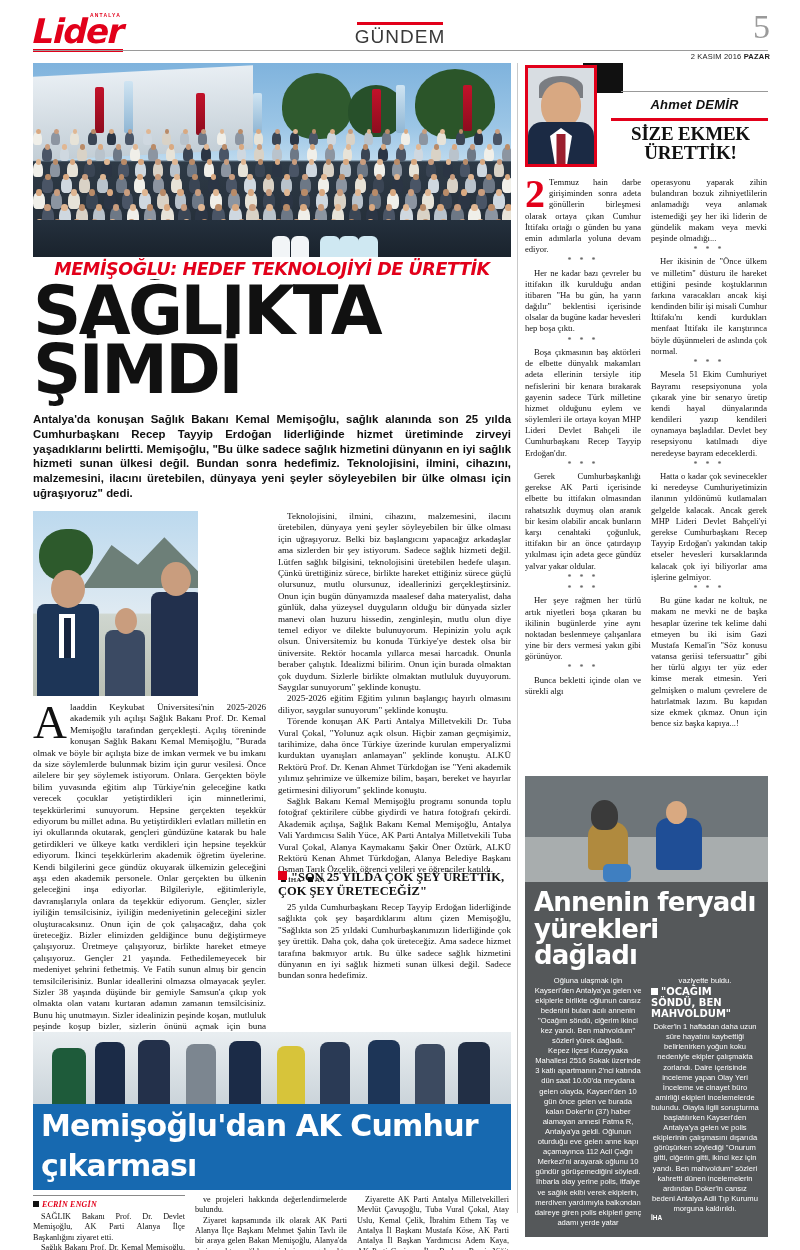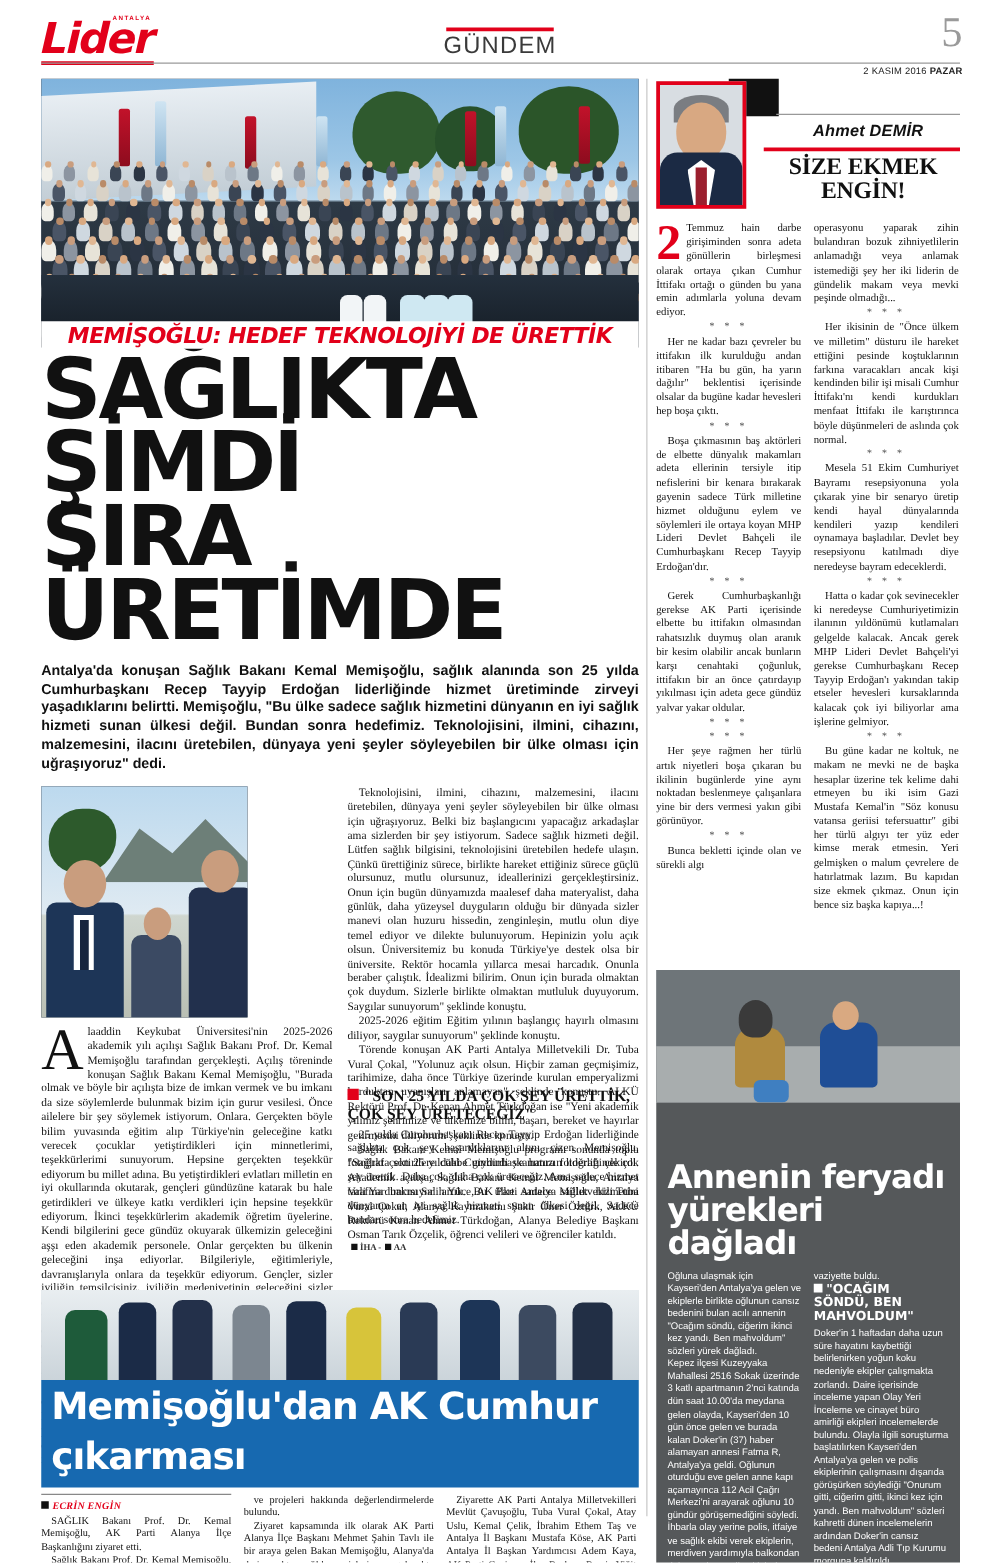--- a/index.html
+++ b/index.html
@@ -201,26 +201,26 @@
   .rb-step { position:absolute; left:0; bottom:0; width:100%; height:42%; background:#a8adae; }
   .rb-officer { position:absolute; left:54%; bottom:12px; width:46px; height:52px; background:#1f4e96; border-radius:12px 12px 4px 4px; }
   .rb-off-head { position:absolute; left:58%; bottom:58px; width:21px; height:23px; border-radius:50%; background:#d9a981; }
   .rb-woman { position:absolute; left:26%; bottom:12px; width:40px; height:48px; background:#b08a3e; border-radius:14px 14px 4px 4px; }
   .rb-scarf { position:absolute; left:27%; bottom:52px; width:27px; height:30px; border-radius:50% 50% 40% 40%; background:#3a3a3a; }
   .rb-bag { position:absolute; left:32%; bottom:0; width:28px; height:18px; background:#3f7fc1; border-radius:5px; }
 
   .rb-darkbox { width:243px; background:#55585a; padding:7px 9px 9px; }
   .rb-title {
     font-family:"DejaVu Sans", sans-serif; font-weight:700; color:#fff;
-    font-size:26px; line-height:1.02; letter-spacing:-0.8px;margin-top:40px;
+    font-size:26px; line-height:1.02; letter-spacing:-0.8px;
   }
   .rb-cols { display:flex; gap:9px; margin-top:7px; }
   .rb-col { width:108px; }
   .rb-text { font-family:"Liberation Sans", sans-serif; font-size:7.6px; line-height:1.33; color:#fff; }
-  .rb-text p { margin:0; }
+  .rb-text p { margin:0;text-align:center; }
   .rb-sub {
     font-family:"DejaVu Sans", sans-serif; font-weight:700; color:#fff;
     font-size:10px; line-height:1.12; margin-bottom:3px;
   }
   .rb-sub .sq-w { display:inline-block; width:7px; height:7px; background:#fff; margin-right:3px; }
   .rb-ag { font-size:6.5px; font-weight:700; }
 
   .vrule { position:absolute; left:517px; top:63px; width:1px; height:1150px; background:#c9c9c9; }
 </style>
 </head>
@@ -758,21 +758,20 @@
       <div class="whitecoat" style="left:50%;"></div>
       <div class="whitecoat" style="left:54%;"></div>
     </div>
 
     <div style="position:relative;">
       <div class="kicker">MEMİŞOĞLU: HEDEF TEKNOLOJİYİ DE ÜRETTİK</div>
     </div>
 
     <div class="headline">
       <span>SAĞLIKTA ŞİMDİ</span>
-      <span class="l2">SIRA ÜRETİMDE</span>
     </div>
 
     <div class="lead">Antalya'da konuşan Sağlık Bakanı Kemal Memişoğlu, sağlık alanında son 25 yılda Cumhurbaşkanı Recep Tayyip Erdoğan liderliğinde hizmet üretiminde zirveyi yaşadıklarını belirtti. Memişoğlu, "Bu ülke sadece sağlık hizmetini dünyanın en iyi sağlık hizmeti sunan ülkesi değil. Bundan sonra hedefimiz. Teknolojisini, ilmini, cihazını, malzemesini, ilacını üretebilen, dünyaya yeni şeyler söyleyebilen bir ülke olması için uğraşıyoruz" dedi.</div>
 
     <div class="sub-cols">
 
       <div class="sub-col">
         <div class="photo photo-mid">
           <div class="msky"></div>
           <div class="mountain"></div>
@@ -833,21 +832,21 @@
 
     <div class="banner">Memişoğlu'dan AK Cumhur çıkarması</div>
 
     <div class="bs-cols">
       <div class="bs-col">
         <div class="bs-rule"></div>
         <div class="byline">
           <span class="sq-b"></span><span>ECRİN ENGİN</span>
         </div>
         <div class="bs-text">
-          <p>SAĞLIK Bakanı Prof. Dr. Kemal Memişoğlu, AK Parti Alanya İlçe Başkanlığını ziyaret etti.</p>
+          <p>SAĞLIK Bakanı Prof. Dr. Devlet Memişoğlu, AK Parti Alanya İlçe Başkanlığını ziyaret etti.</p>
           <p>Sağlık Bakanı Prof. Dr. Kemal Memişoğlu, AK Parti Alanya İlçe Teşkilatını ziyaret ederek, ilçedeki sağlık yatırımları</p>
         </div>
       </div>
       <div class="bs-col">
         <div class="bs-text">
           <p class="noind">ve projeleri hakkında değerlendirmelerde bulundu.</p>
           <p>Ziyaret kapsamında ilk olarak AK Parti Alanya İlçe Başkanı Mehmet Şahin Tavlı ile bir araya gelen Bakan Memişoğlu, Alanya'da derin sahte sağlık projeleri ve gelecekte planlanan yatırımlar üzerine değerlendirmelerde bulundu.</p>
         </div>
       </div>
       <div class="bs-col">
@@ -866,21 +865,21 @@
         <div class="op-face"></div>
         <div class="op-body"></div>
         <div class="op-shirt"></div>
         <div class="op-tie"></div>
       </div>
       <div class="op-line-top"></div>
       <div class="op-name">Ahmet DEMİR</div>
       <div class="op-line-bot"></div>
       <div class="op-title">
         <span>SİZE EKMEK</span><br>
-        <span>ENGİN!</span>
+        <span>ÜRETTİK!</span>
       </div>
     </div>
 
     <div class="op-cols">
       <div class="op-col">
         <div class="op-text">
           <p class="op-dc noind">2 Temmuz hain darbe girişiminden sonra adeta gönüllerin birleşmesi olarak ortaya çıkan Cumhur İttifakı ortağı o günden bu yana emin adımlarla yoluna devam ediyor.</p>
           <div class="stars">* * *</div>
           <p>Her ne kadar bazı çevreler bu ittifakın ilk kurulduğu andan itibaren "Ha bu gün, ha yarın dağılır" beklentisi içerisinde olsalar da bugüne kadar hevesleri hep boşa çıktı.</p>
           <div class="stars">* * *</div>

